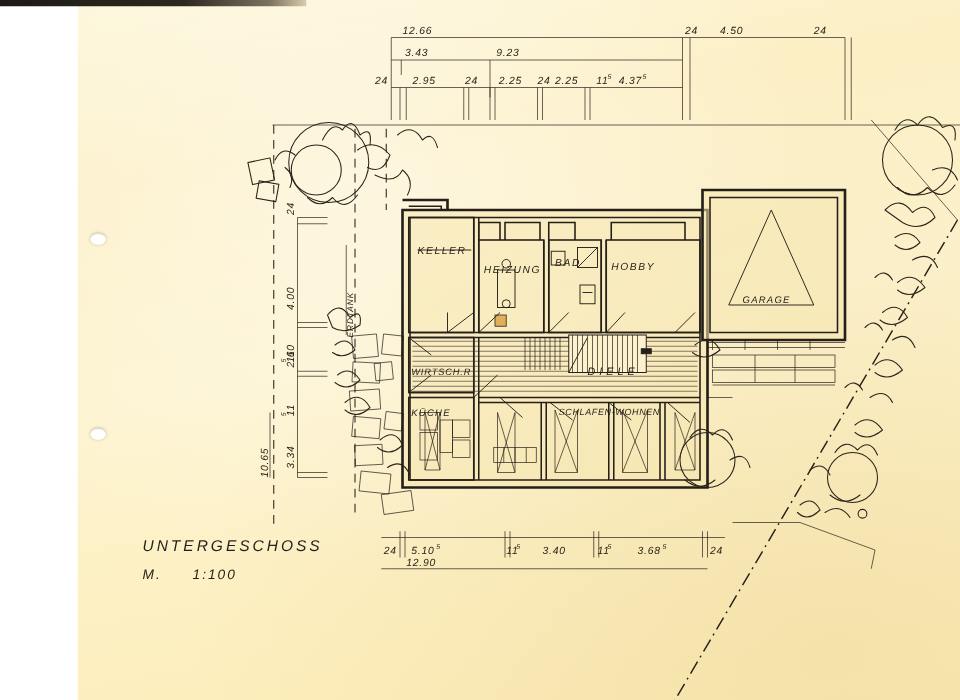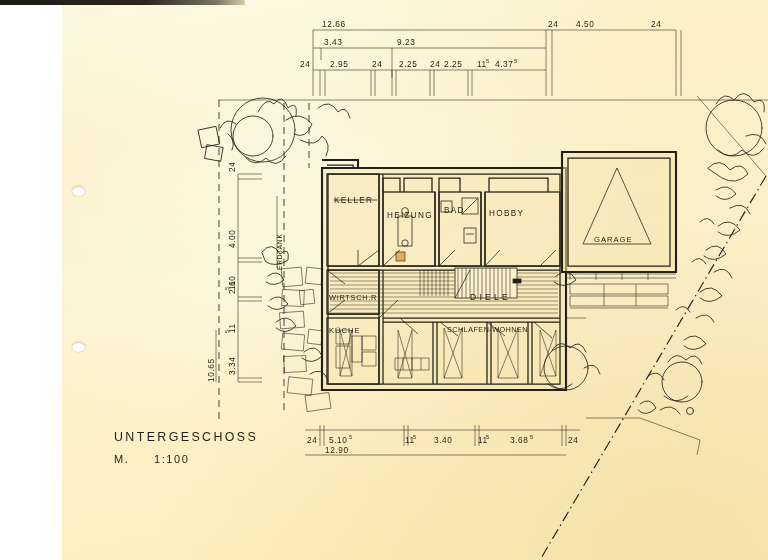--- a/index.html
+++ b/index.html
@@ -1,19 +1,19 @@
 <!DOCTYPE html>
 <html><head>
 <meta charset="utf-8">
 <title>Untergeschoss Floor Plan Scan</title>
 <style>
   html,body{margin:0;padding:0;background:#ffffff;}
   body{width:768px;height:560px;overflow:hidden;
        font-family:"Liberation Sans",sans-serif;}
-  #stage{position:relative;width:768px;height:560px;background:#ffffff;}
+  #stage{position:relative;width:768px;height:560px;background:#ffffff;font-style:italic;}
   #paper{position:absolute;left:62px;top:0;width:706px;height:560px;
          background:linear-gradient(170deg,#fdf6d8 0%,#fcefc4 22%,#fdf3cf 48%,#fdf0c3 72%,#fcecb6 100%);}
   #paper:after{content:"";position:absolute;inset:0;
         background:radial-gradient(ellipse at 30% 25%,rgba(255,255,255,.45) 0%,rgba(255,255,255,0) 55%),
                    radial-gradient(ellipse at 85% 92%,rgba(214,180,105,.20) 0%,rgba(214,180,105,0) 60%);
         pointer-events:none;}
   #topedge{position:absolute;left:0;top:0;width:245px;height:5px;
            background:linear-gradient(90deg,#1d1a15 0%,#2c2720 60%,#7c7260 88%,#d8cda8 100%);}
   #leftmargin{position:absolute;left:0;top:5px;width:62px;height:555px;background:#ffffff;}
   .hole{position:absolute;width:13px;height:10px;border-radius:50%;

